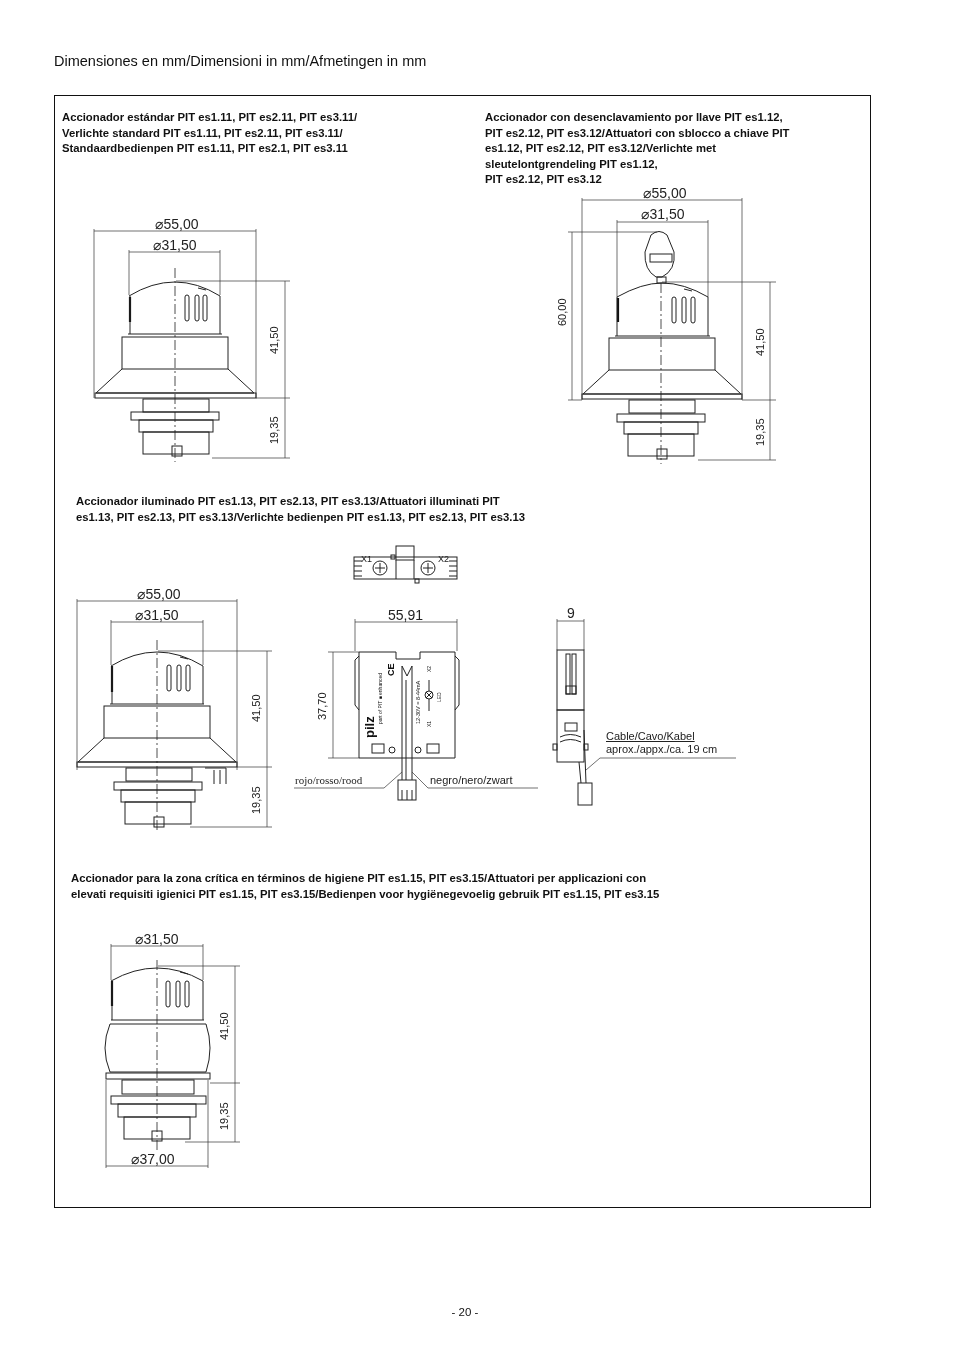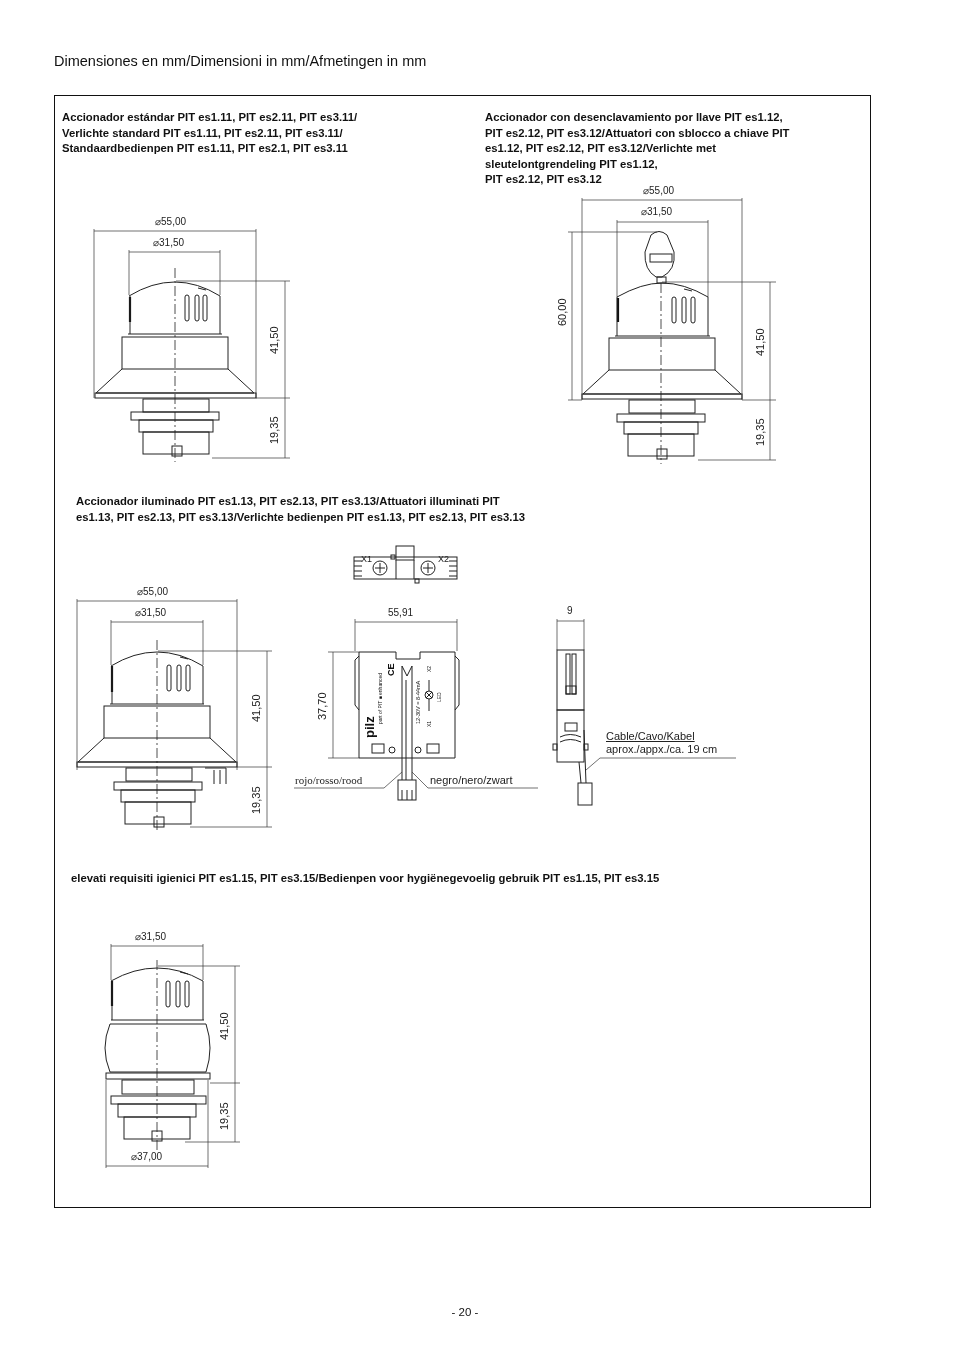--- a/index.html
+++ b/index.html
@@ -1,21 +1,21 @@
 <!DOCTYPE html>
 <html><head>
 <meta charset="utf-8">
 <style>
   html,body{margin:0;padding:0;background:#fff;}
   body{width:954px;height:1351px;position:relative;overflow:hidden;font-family:"Liberation Sans",sans-serif;color:#111;}
   .abs{position:absolute;}
   .h1{left:54px;top:53px;font-size:14.5px;font-weight:normal;white-space:nowrap;}
   .frame{left:54px;top:95px;width:817px;height:1113px;border:1px solid #111;box-sizing:border-box;}
   .title{font-size:11.3px;font-weight:bold;line-height:15.5px;white-space:nowrap;}
-  .dim{font-size:10px;color:#222;white-space:nowrap;text-align:right;}
+  .dim{font-size:14px;color:#222;white-space:nowrap;text-align:right;}
   .vdim{font-size:11px;color:#222;white-space:nowrap;transform:rotate(-90deg);transform-origin:left top;}
   .lbl{font-size:11px;color:#222;white-space:nowrap;}
   .pg{left:0;width:954px;top:1306px;text-align:center;font-size:11.5px;}
   .pg span{position:relative;left:-12px;}
   svg{position:absolute;left:0;top:0;}
   .ln{stroke:#222;stroke-width:1;fill:none;}
   .lnt{stroke:#333;stroke-width:0.7;fill:none;}
   .dash{stroke:#222;stroke-width:0.8;stroke-dasharray:10 3 2 3;fill:none;}
   .thick{stroke:#111;stroke-width:2.2;fill:none;}
 </style>
@@ -246,20 +246,21 @@
 <div class="abs" style="left:426px;top:727px;font-size:5px;transform:rotate(-90deg);transform-origin:left top;">X1</div>
 <div class="abs" style="left:426px;top:672px;font-size:5px;transform:rotate(-90deg);transform-origin:left top;">X2</div>
 <div class="abs" style="left:436px;top:702px;font-size:5px;transform:rotate(-90deg);transform-origin:left top;">LED</div>
 
 <div class="abs lbl" style="left:295px;top:774px;font-family:Liberation Serif, serif;">rojo/rosso/rood</div>
 <div class="abs lbl" style="left:430px;top:774px;">negro/nero/zwart</div>
 <div class="abs lbl" style="left:606px;top:730px;text-decoration:underline;">Cable/Cavo/Kabel</div>
 <div class="abs lbl" style="left:606px;top:743px;">aprox./appx./ca. 19 cm</div>
 
 <div class="abs title" style="left:71px;top:871px;">
+  <div>Accionador para la zona crítica en términos de higiene PIT es1.15, PIT es3.15/Attuatori per applicazioni con</div>
   <div>elevati requisiti igienici PIT es1.15, PIT es3.15/Bedienpen voor hygiënegevoelig gebruik PIT es1.15, PIT es3.15</div>
 </div>
 
 <svg width="954" height="1351">
   <line class="lnt" x1="111" y1="944" x2="111" y2="980"></line>
   <line class="lnt" x1="203" y1="944" x2="203" y2="980"></line>
   <line class="lnt" x1="111" y1="946" x2="203" y2="946"></line>
   <path class="ln" d="M111,981 Q157,955 203,981"></path>
   <line class="thick" x1="112" y1="981" x2="112" y2="1006"></line>
   <line class="ln" x1="112" y1="981" x2="112" y2="1020"></line>

